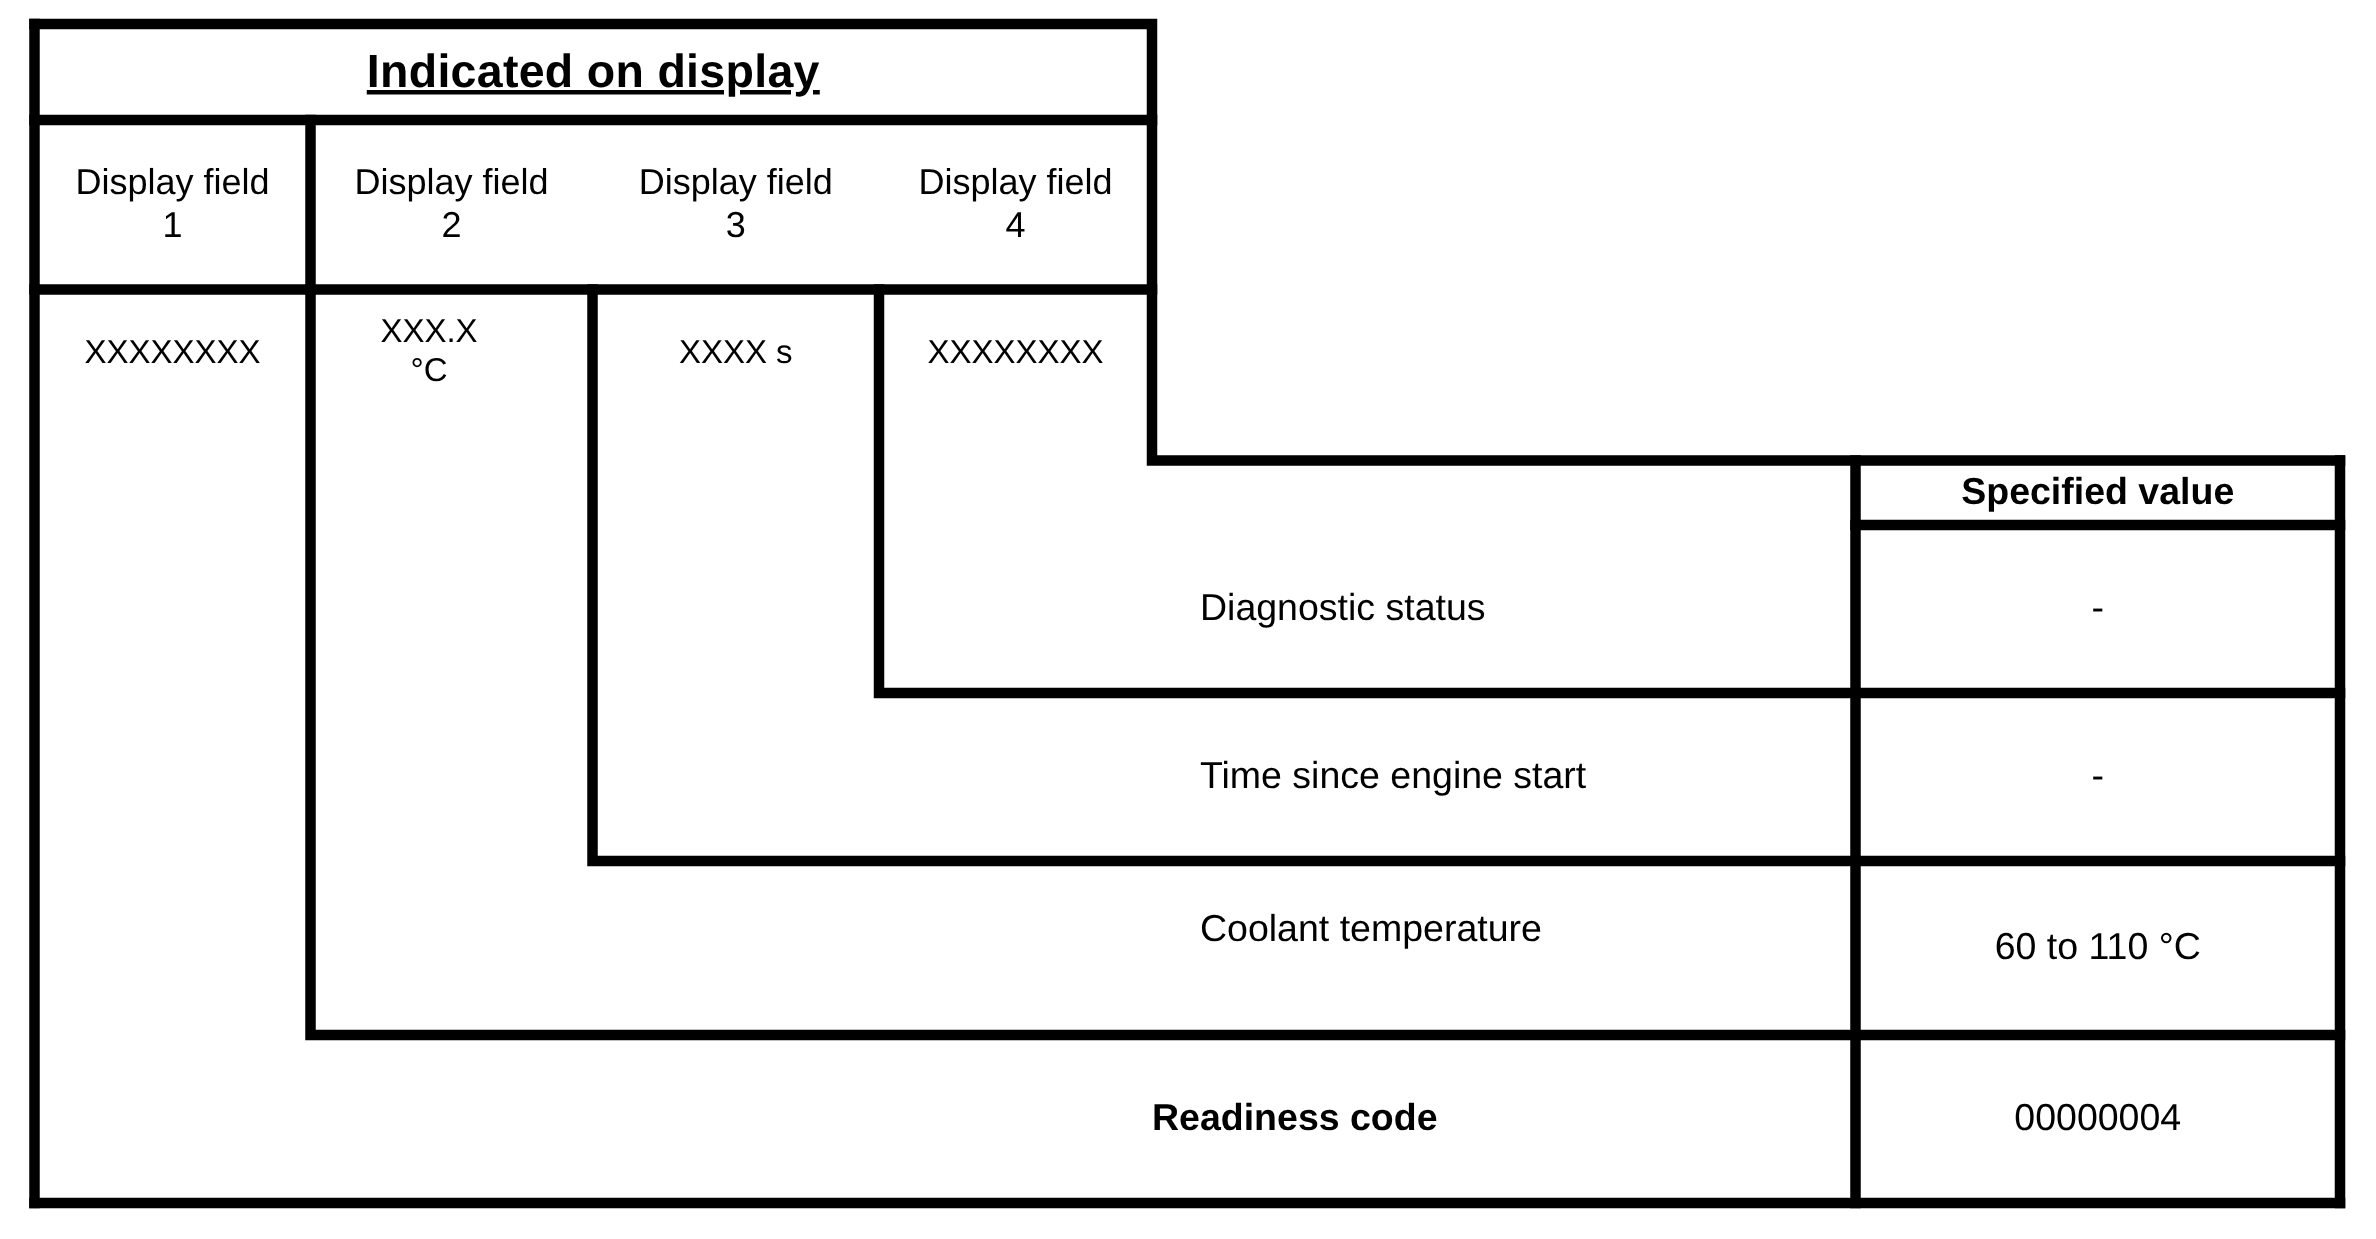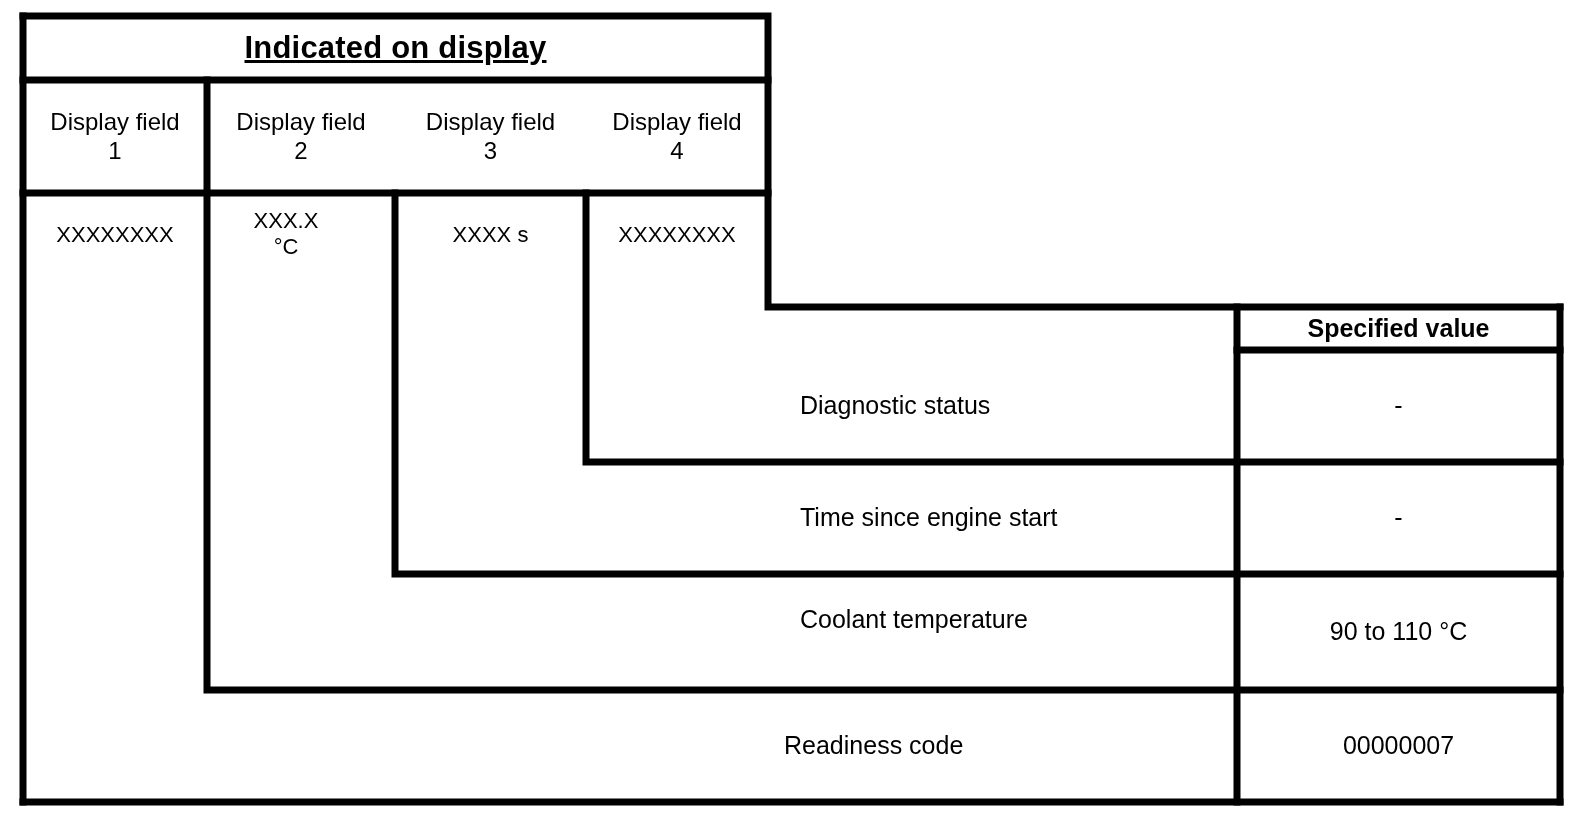--- a/index.html
+++ b/index.html
@@ -115,18 +115,18 @@
 
   <div class="cell t-spechead" style="left:1237px; top:307px; width:323px; height:43px;text-align:right;">Specified value</div>
 
   <div class="cell t-rowlabel" style="left:800px; top:350px; width:430px; height:112px;">Diagnostic status</div>
   <div class="cell t-specval" style="left:1237px; top:350px; width:323px; height:112px;">-</div>
 
   <div class="cell t-rowlabel" style="left:800px; top:462px; width:430px; height:112px;">Time since engine start</div>
   <div class="cell t-specval" style="left:1237px; top:462px; width:323px; height:112px;">-</div>
 
   <div class="cell t-rowlabel" style="left:800px; top:562px; width:430px; height:116px;">Coolant temperature</div>
-  <div class="cell t-specval" style="left:1237px; top:574px; width:323px; height:116px;">90 to 110 °C</div>
+  <div class="cell t-specval" style="left:1237px; top:574px; width:323px; height:116px;">60 to 110 °C</div>
 
-  <div class="cell t-rowlabel" style="left:784px; top:690px; width:430px; height:112px;">Readiness code</div>
-  <div class="cell t-specval" style="left:1237px; top:690px; width:323px; height:112px;">00000007</div>
+  <div class="cell t-rowlabel" style="left:768px; top:690px; width:430px; height:112px;font-weight:bold;">Readiness code</div>
+  <div class="cell t-specval" style="left:1237px; top:690px; width:323px; height:112px;">00000004</div>
 
 </div>
 
 </body></html>

